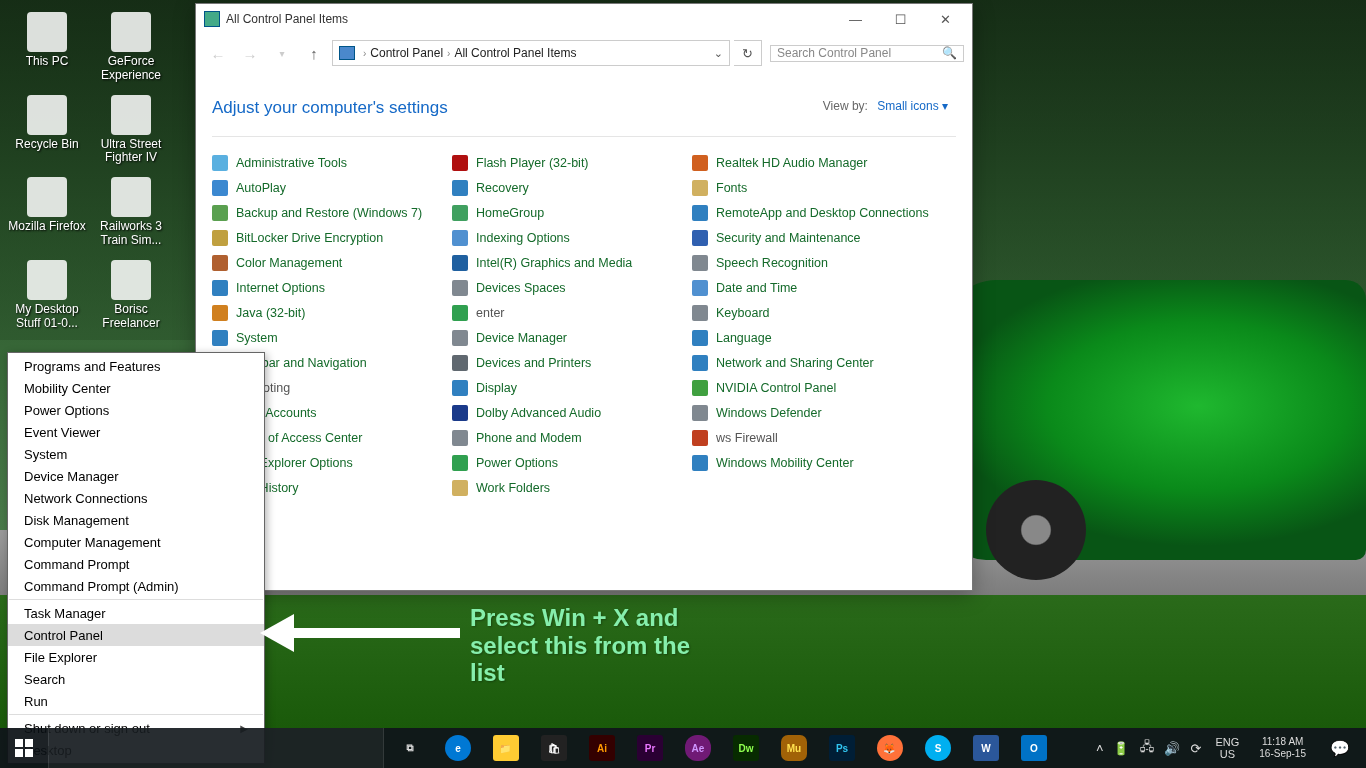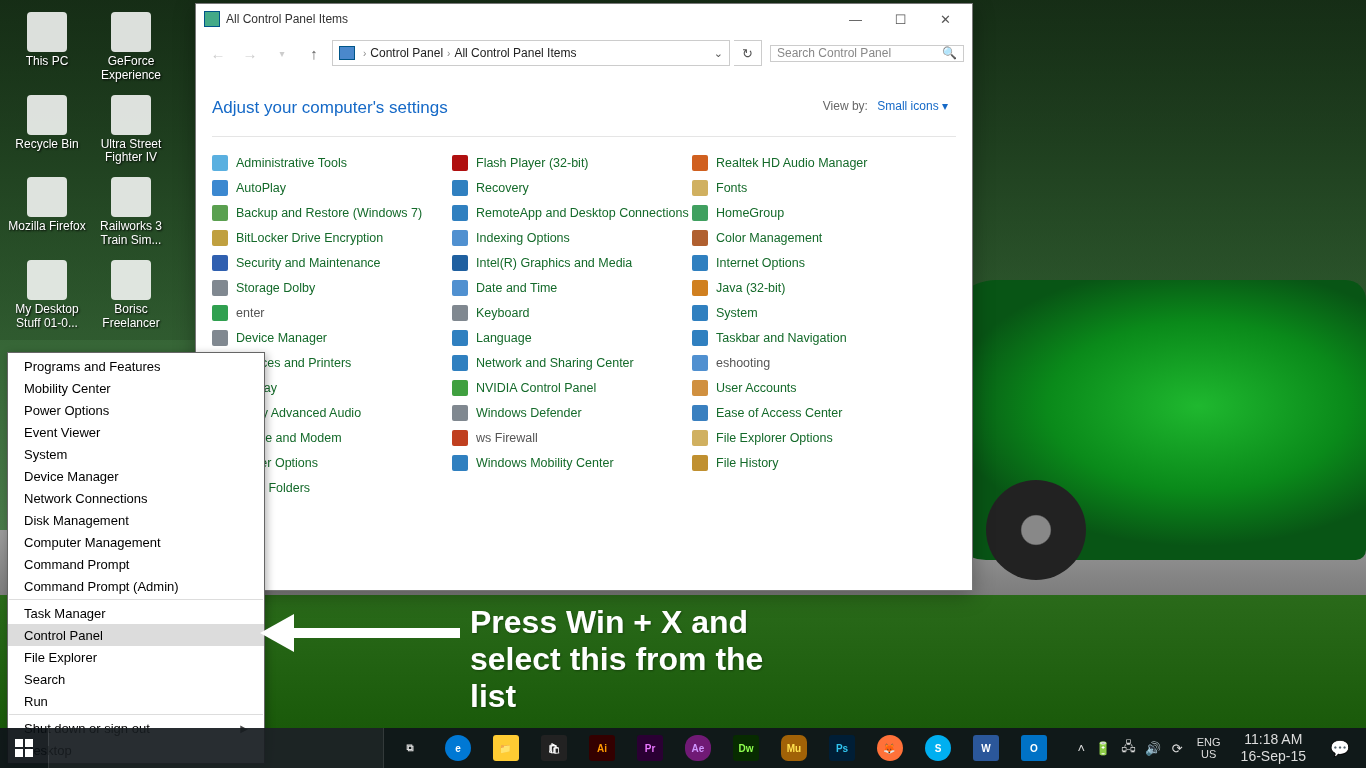--- a/index.html
+++ b/index.html
@@ -52,36 +52,36 @@
   .cp-item.trunc { color:#555; }
   
   
   .winx { position:absolute; left:7px; top:352px; width:258px; background:#fff; border:1px solid #666; box-shadow:2px 2px 8px rgba(0,0,0,0.3); padding:2px 0; font-size:13px; }
   .winx .mi { padding:3px 16px; cursor:pointer; display:flex; align-items:center; position:relative; height:22px; }
   .winx .mi.sel { background:#dcdcdc; }
   .winx .msep { height:1px; background:#ddd; margin:2px 1px; }
   .winx .arr { margin-left:auto; font-size:10px; color:#444; }
   
   
-  .annotation { position:absolute; left:470px; top:604px; color:#ffffff; font-weight:700; font-size:32px; font-family:"Segoe UI", sans-serif; line-height:1.15; text-shadow:1px 1px 2px rgba(0,0,0,0.3); }
+  .annotation { position:absolute; left:470px; top:604px; color:#86efac; font-weight:700; font-size:24px; font-family:"Segoe UI", sans-serif; line-height:1.15; text-shadow:1px 1px 2px rgba(0,0,0,0.3); }
   .arrow-line { position:absolute; top:628px; left:280px; width:180px; height:10px; background:#fff; }
   .arrow-head { position:absolute; top:614px; left:260px; width:0; height:0; border-top:19px solid transparent; border-bottom:19px solid transparent; border-right:34px solid #fff; }
   
   
   .taskbar { position:absolute; left:0; right:0; bottom:0; height:40px; background:rgba(10,15,20,0.92); display:flex; align-items:center; }
   .start { width:48px; height:40px; display:flex; align-items:center; justify-content:center; cursor:pointer; }
   .winlogo { width:18px; height:18px; display:grid; grid-template-columns:1fr 1fr; grid-template-rows:1fr 1fr; gap:2px; }
   .winlogo span { background:#fff; }
   .searcharea { width:336px; height:40px; background:rgba(255,255,255,0.05); margin-right:2px; border-left:1px solid rgba(255,255,255,0.1); border-right:1px solid rgba(255,255,255,0.1); }
   .tbtn { width:48px; height:40px; display:flex; align-items:center; justify-content:center; cursor:pointer; }
   .tbtn .app { width:26px; height:26px; border-radius:3px; display:flex; align-items:center; justify-content:center; font-size:10px; font-weight:bold; color:#fff; }
   .tray { margin-left:auto; display:flex; align-items:center; height:40px; gap:6px; padding-right:6px; }
   .tray .ti { color:#ddd; font-size:13px; cursor:pointer; padding:0 2px; }
   .lang { font-size:11px; color:#ddd; text-align:center; line-height:1.1; padding:0 6px; }
-  .clock { font-size:14px; color:#ddd; text-align:center; line-height:1.2; padding:0 8px; }
+  .clock { font-size:10px; color:#ddd; text-align:center; line-height:1.2; padding:0 8px; }
   .notif { width:40px; height:40px; display:flex; align-items:center; justify-content:center; color:#ddd; font-size:16px; }
 </style>
 </head>
 <body>
 
 <div class="wallpaper"></div>
 <div class="road"></div>
 <div class="grass"></div>
 <div class="car"></div>
 <div class="wheel w1"></div>
@@ -145,54 +145,58 @@
         </div>
         <div class="cp-item">
           <span class="cico" style="background:#d0b060"></span>
           <span>Fonts</span>
         </div>
         <div class="cp-item">
           <span class="cico" style="background:#5aa050"></span>
           <span>Backup and Restore (Windows 7)</span>
         </div>
         <div class="cp-item">
-          <span class="cico" style="background:#3080c0"></span>
-          <span>RemoteApp and Desktop Connections</span>
-        </div>
-        <div class="cp-item">
           <span class="cico" style="background:#40a060"></span>
           <span>HomeGroup</span>
         </div>
         <div class="cp-item">
+          <span class="cico" style="background:#3080c0"></span>
+          <span>RemoteApp and Desktop Connections</span>
+        </div>
+        <div class="cp-item">
           <span class="cico" style="background:#c0a040"></span>
           <span>BitLocker Drive Encryption</span>
         </div>
         <div class="cp-item">
           <span class="cico" style="background:#5090d0"></span>
           <span>Indexing Options</span>
         </div>
         <div class="cp-item">
+          <span class="cico" style="background:#3060b0"></span>
+          <span>Security and Maintenance</span>
+        </div>
+        <div class="cp-item">
           <span class="cico" style="background:#b06030"></span>
           <span>Color Management</span>
         </div>
         <div class="cp-item">
-          <span class="cico" style="background:#3060b0"></span>
-          <span>Security and Maintenance</span>
-        </div>
-        <div class="cp-item">
           <span class="cico" style="background:#2060a0"></span>
           <span>Intel(R) Graphics and Media</span>
         </div>
         <div class="cp-item">
+          <span class="cico" style="background:#808890"></span>
+          <span>Speech Recognition</span>
+        </div>
+        <div class="cp-item">
           <span class="cico" style="background:#3080c0"></span>
           <span>Internet Options</span>
         </div>
         <div class="cp-item">
           <span class="cico" style="background:#808890"></span>
-          <span>Storage Dolby</span>
+          <span>Devices Spaces</span>
         </div>
         <div class="cp-item">
           <span class="cico" style="background:#5090d0"></span>
           <span>Date and Time</span>
         </div>
         <div class="cp-item">
           <span class="cico" style="background:#d08020"></span>
           <span>Java (32-bit)</span>
         </div>
         <div class="cp-item trunc">

